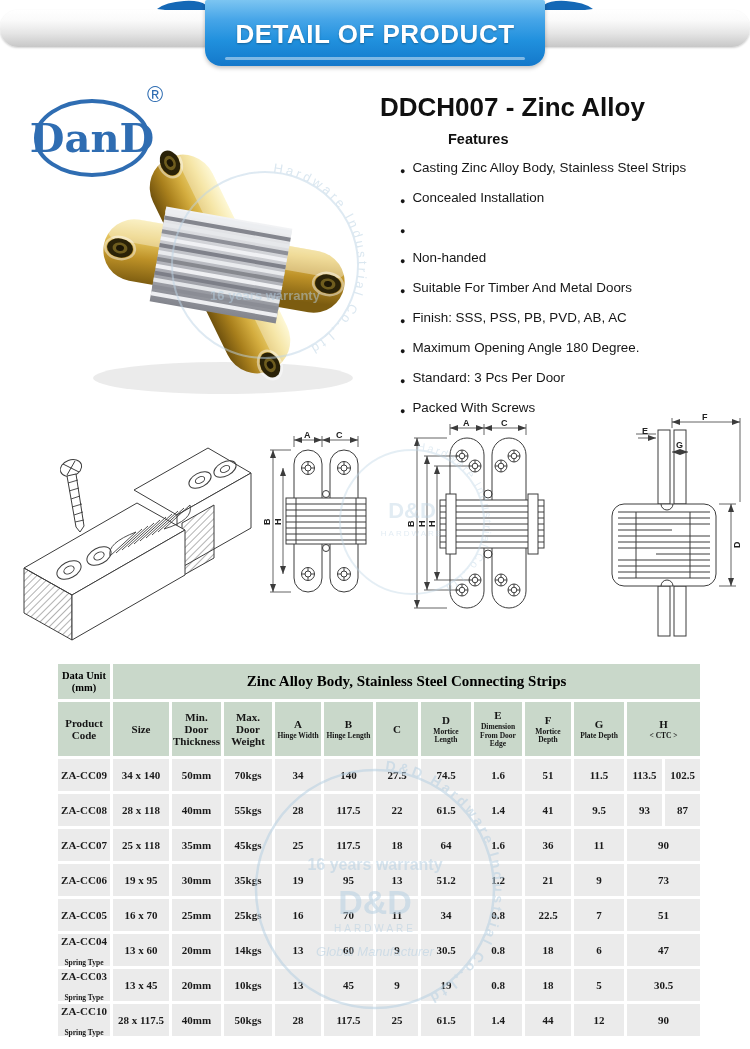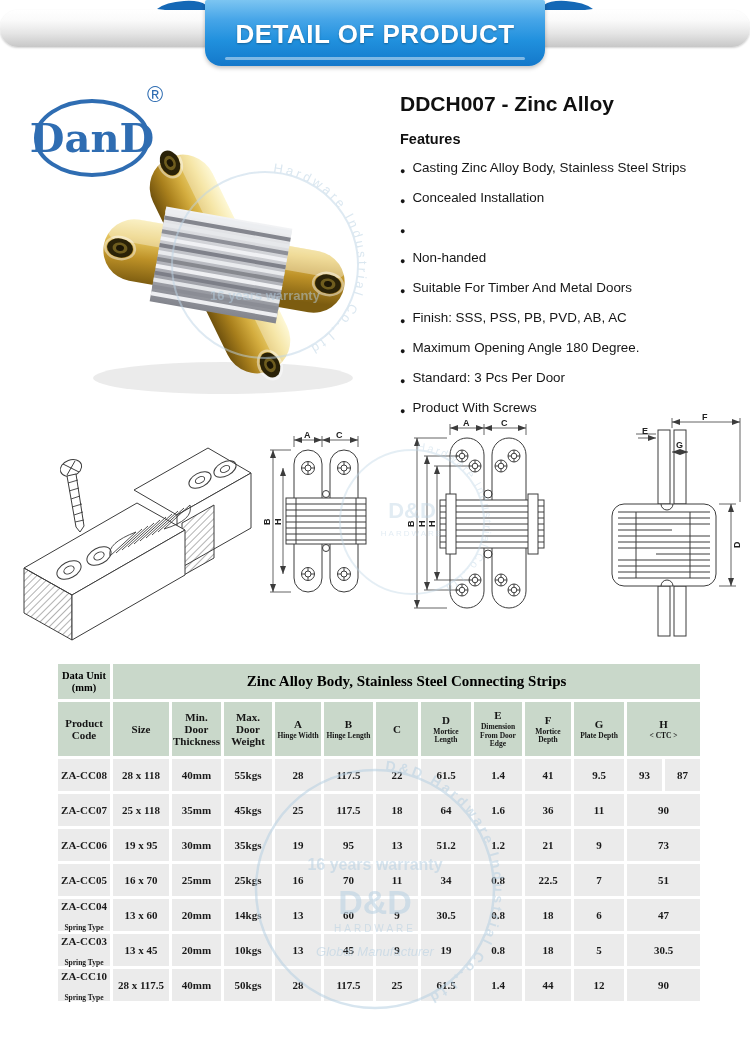--- a/index.html
+++ b/index.html
@@ -19,23 +19,23 @@
   .ribbon-band::after { content:""; position:absolute; left:20px; right:20px; bottom:6px; height:3px;
     border-radius:2px; background:rgba(255,255,255,.45); }
   .banner-title { position:absolute; left:205px; top:0; width:340px; height:62px; z-index:4;
     display:flex; align-items:center; justify-content:center;
     color:#fff; font-size:26px; font-weight:bold; letter-spacing:.5px;
     text-shadow:0 1px 2px rgba(0,0,0,.3); padding-top:6px; }
 
   
   .logo { position:absolute; left:22px; top:76px; z-index:5; }
   .reg-mark { font-family:"Liberation Sans",sans-serif; }
-  .product-title { position:absolute; left:400px; top:92px; font-size:21px; font-weight:bold; color:#101010; letter-spacing:0; }
+  .product-title { position:absolute; left:380px; top:92px; font-size:26px; font-weight:bold; color:#101010; letter-spacing:0; }
   .features { position:absolute; left:400px; top:131px; width:345px; }
-  .features-heading { font-size:14.5px; font-weight:bold; color:#101010; }
+  .features-heading { font-size:14.5px; font-weight:bold; color:#101010;margin-left:48px; }
   .features ul { list-style:none; margin-top:13px; display:flex; flex-direction:column; gap:10.5px; }
   .features li { display:flex; align-items:flex-start; font-size:13.4px; color:#161616; line-height:16.5px; }
   .features .bullet { font-size:9px; margin:3px 7px 0 0; }
 
   
   .photo { position:absolute; left:18px; top:116px; z-index:4; }
   .wm { position:absolute; pointer-events:none; }
   .drawing { position:absolute; }
   .dim { font-size:9px; font-weight:bold; fill:#222; font-family:"Liberation Sans",sans-serif; }
   .ln { stroke:#3c3c3c; stroke-width:1; fill:none; }
@@ -192,21 +192,21 @@
         <li>
           <span class="bullet">●</span>
           <span>Maximum Opening Angle 180 Degree.</span>
         </li>
         <li>
           <span class="bullet">●</span>
           <span>Standard: 3 Pcs Per Door</span>
         </li>
         <li>
           <span class="bullet">●</span>
-          <span>Product With Screws</span>
+          <span>Packed With Screws</span>
         </li>
       </ul>
   </div>
 
   <svg class="drawing" style="left:14px; top:428px;" width="248" height="215" viewBox="0 0 248 215">
     <defs>
       <pattern id="hatch1" width="5" height="5" patternTransform="rotate(45)" patternUnits="userSpaceOnUse">
         <line x1="0" y1="0" x2="0" y2="5" stroke="#555" stroke-width=".9"></line>
       </pattern>
     </defs>
@@ -497,20 +497,37 @@
             </td>
             <td class="hcell" colspan="2">
               <div class="h-label">H</div>
               <div class="h-sub">&lt; CTC &gt;</div>
             </td>
           </tr>
       </tbody>
       <tbody id="table-body">
           <tr>
             <td class="dcell">
+              <div>ZA-CC09</div>
+            </td>
+            <td class="dcell">34 x 140</td>
+            <td class="dcell">50mm</td>
+            <td class="dcell">70kgs</td>
+            <td class="dcell">34</td>
+            <td class="dcell">140</td>
+            <td class="dcell">27.5</td>
+            <td class="dcell">74.5</td>
+            <td class="dcell">1.6</td>
+            <td class="dcell">51</td>
+            <td class="dcell">11.5</td>
+            <td class="dcell">113.5</td>
+            <td class="dcell">102.5</td>
+          </tr>
+          <tr>
+            <td class="dcell">
               <div>ZA-CC08</div>
             </td>
             <td class="dcell">28 x 118</td>
             <td class="dcell">40mm</td>
             <td class="dcell">55kgs</td>
             <td class="dcell">28</td>
             <td class="dcell">117.5</td>
             <td class="dcell">22</td>
             <td class="dcell">61.5</td>
             <td class="dcell">1.4</td>

